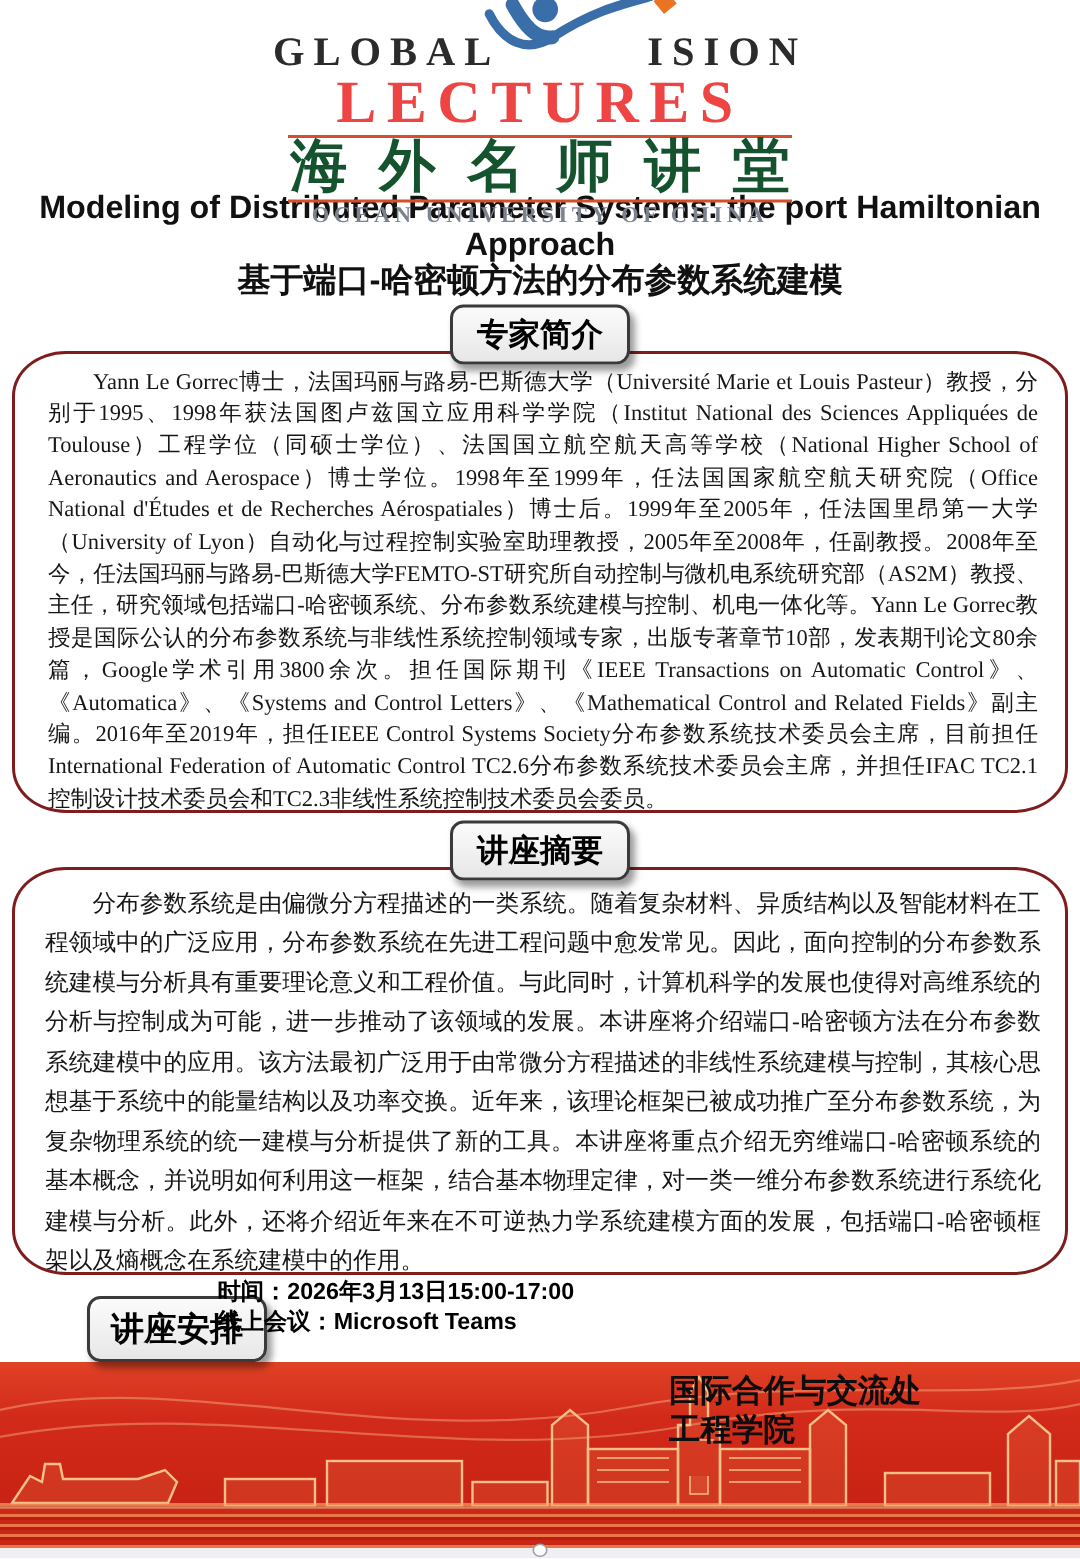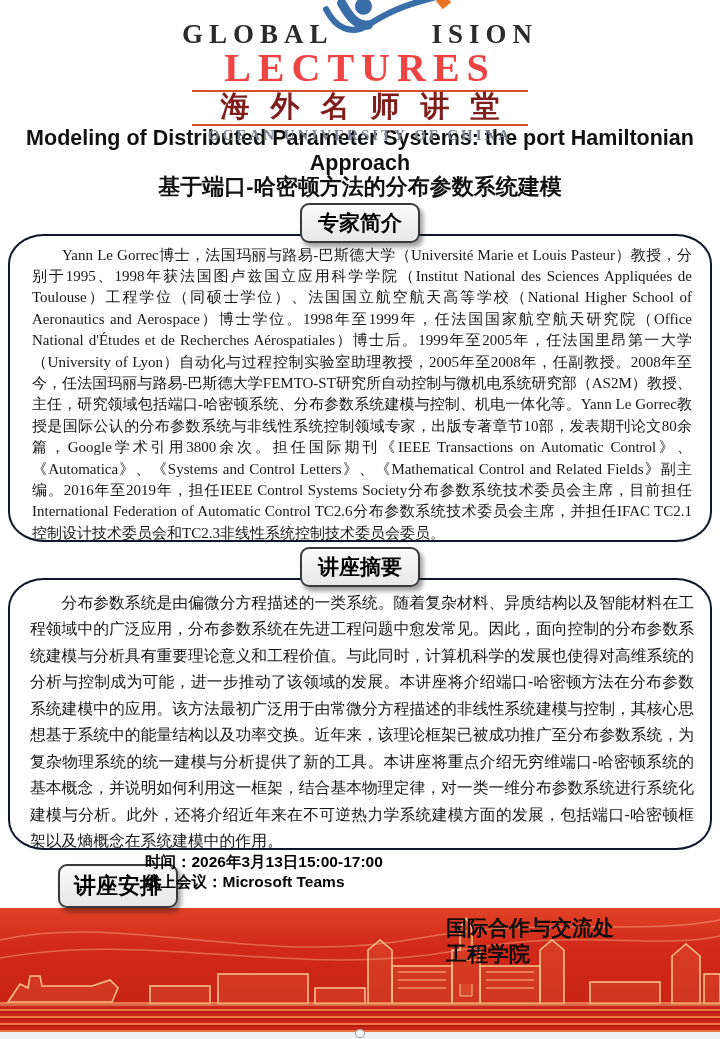--- a/index.html
+++ b/index.html
@@ -8,39 +8,39 @@
 
   
   .logo-block { padding-top:4px; text-align:center; height:122px; position:relative; }
   .logo-row1 { display:flex; justify-content:center; align-items:flex-end; height:46px; }
   .logo-word { font-family:"Liberation Serif", serif; font-size:27px; letter-spacing:6px;
                color:#2b2b2b; font-weight:600; line-height:1; padding-bottom:2px; }
   .logo-figure { width:132px; height:58px; margin:0 -20px -6px -14px; position:relative; top:-6px; }
   .logo-lectures { font-family:"Liberation Serif", serif; font-size:40px; font-weight:700;
                    letter-spacing:7px; color:#ef4444; line-height:1.0; margin-top:-2px; }
   .logo-rule { width:336px; margin:2px auto 0; border-top:2px solid #d4502a; }
-  .logo-cn { font-family:"Liberation Serif", serif; font-size:29px; font-weight:700; color:#7f1d1d;
+  .logo-cn { font-family:"Liberation Serif", serif; font-size:38px; font-weight:700; color:#14532d;
              letter-spacing:21px; display:inline-block; margin-right:-21px; line-height:1.02; }
   .logo-univ { font-family:"Liberation Serif", serif; font-variant:small-caps; font-size:15px;
                letter-spacing:3px; color:#7d838e; font-weight:700; margin-top:1px; }
 
   
   .title-block { text-align:center; margin-top:4px; }
   .title-line { font-weight:bold; color:#111; line-height:24.5px; }
   .t1 { font-size:21px; } .t2 { font-size:21.5px; } .t3 { font-size:22px; }
 
   
   .badge-row { text-align:center; position:relative; z-index:3; height:42px; padding-top:3px; }
   .badge { display:inline-block; background:linear-gradient(#fbfbfb,#e7e7e7);
            border:2px solid #3a3a3a; border-radius:9px; padding:4px 16px;
            font-size:21px; font-weight:bold; color:#000;
            box-shadow:3px 4px 5px rgba(0,0,0,.4); }
 
   
-  .round-box { margin:-8px 8px 0 8px; background:#fff; border:2px solid #0f172a;
+  .round-box { margin:-8px 8px 0 8px; background:#fff; border:2px solid #7f1d1d;
                border-radius:36px/30px; position:relative; z-index:1; overflow:hidden; }
   .box-bio { height:308px; padding:9px 18px 6px 22px; }
   .box-abs { height:272px; padding:10px 16px 6px 20px; }
   .box-text { font-family:"Liberation Serif", serif; color:#161616;
               text-align:justify; text-indent:2em; }
   .box-bio .box-text { font-size:15px; line-height:21.4px; }
   .box-abs .box-text { font-size:15.8px; line-height:26.5px; }
 
   
   .schedule { position:relative; height:62px; margin-top:0; z-index:2; }

